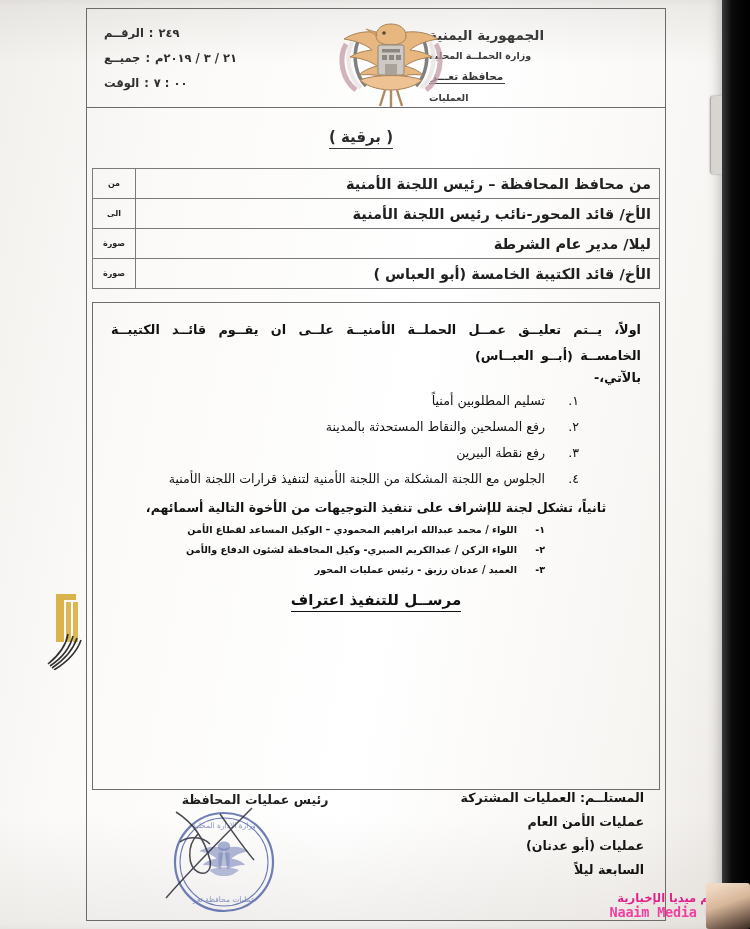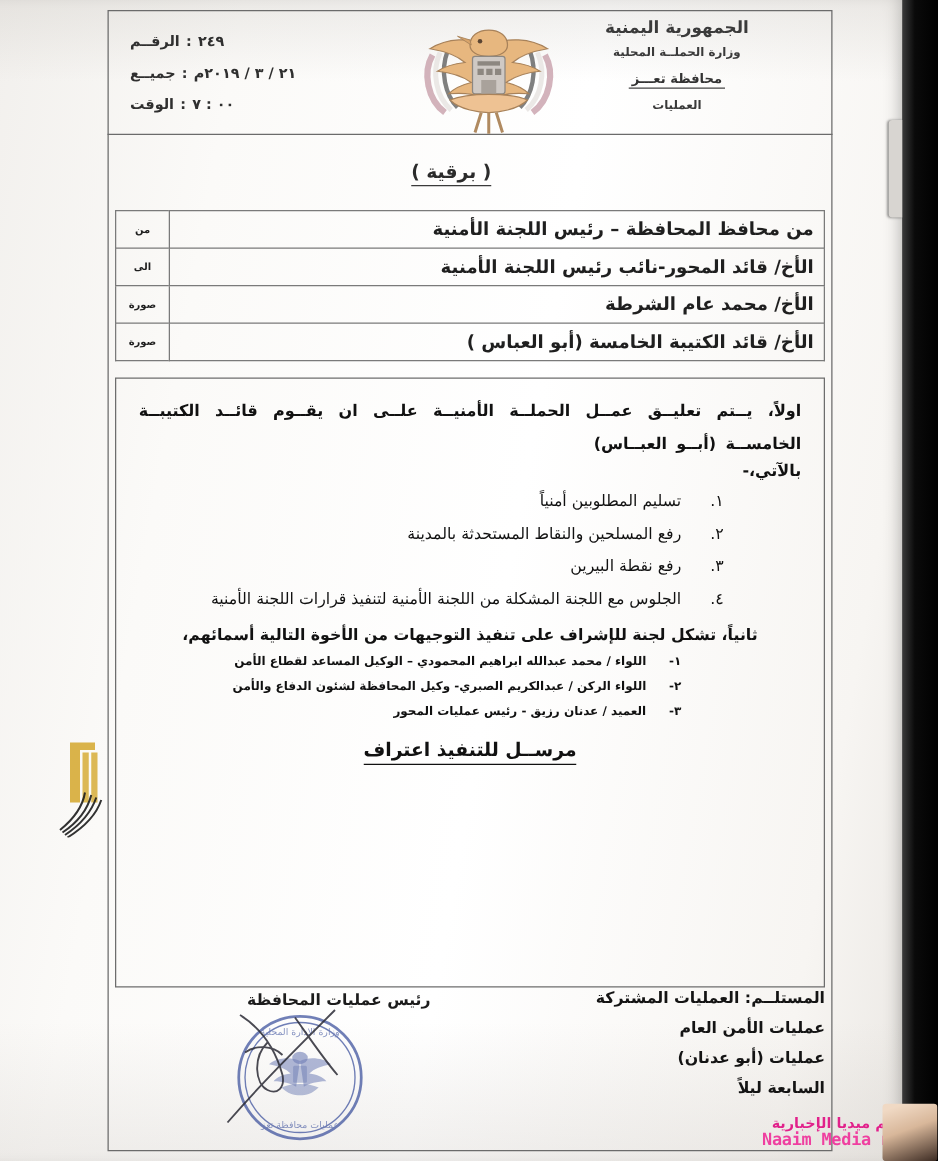--- a/index.html
+++ b/index.html
@@ -61,23 +61,23 @@
   
   #header-band {
     position: absolute;
     left: 86px; top: 8px;
     width: 580px; height: 100px;
     border-bottom: 1.6px solid #6b6b6b;
     box-sizing: border-box;
   }
   #hdr-right {
     position: absolute;
-    right: 12px; top: 6px;
+    right: 12px; top: 19px;
     width: 225px;
-    text-align: center;
+    text-align: left;
     color: #2c2c2c;
   }
   .hdr-line1 {
     font-size: 13.5px;
     font-weight: 700;
     letter-spacing: .5px;
     margin-bottom: 7px;
     color: #3a3a3a;
   }
   .hdr-line2 {
@@ -280,21 +280,21 @@
   }
   #exec-note span {
     border-bottom: 1.8px solid #111;
     padding-bottom: 2px;
     letter-spacing: 1px;
   }
 
   
   #footer-zone {
     position: absolute;
-    left: 108px; top: 792px;
+    left: 92px; top: 792px;
     width: 568px; height: 126px;
   }
   #sig-block {
     position: absolute;
     right: 300px; top: 0;
     width: 210px;
     text-align: center;
   }
   #sig-title {
     font-size: 12.5px;
@@ -443,21 +443,21 @@
     <tbody>
       <tr>
         <td class="rcp-text">من محافظ المحافظة – رئيس اللجنة الأمنية</td>
         <td class="rcp-tag">من</td>
       </tr>
       <tr>
         <td class="rcp-text">الأخ/ قائد المحور-نائب رئيس اللجنة الأمنية</td>
         <td class="rcp-tag">الى</td>
       </tr>
       <tr>
-        <td class="rcp-text">الأخ/ محمد عام الشرطة</td>
+        <td class="rcp-text">ليلا/ مدير عام الشرطة</td>
         <td class="rcp-tag">صورة</td>
       </tr>
       <tr>
         <td class="rcp-text">الأخ/ قائد الكتيبة الخامسة (أبو العباس )</td>
         <td class="rcp-tag">صورة</td>
       </tr>
     </tbody>
   </table>
 
   <div id="body-box">

